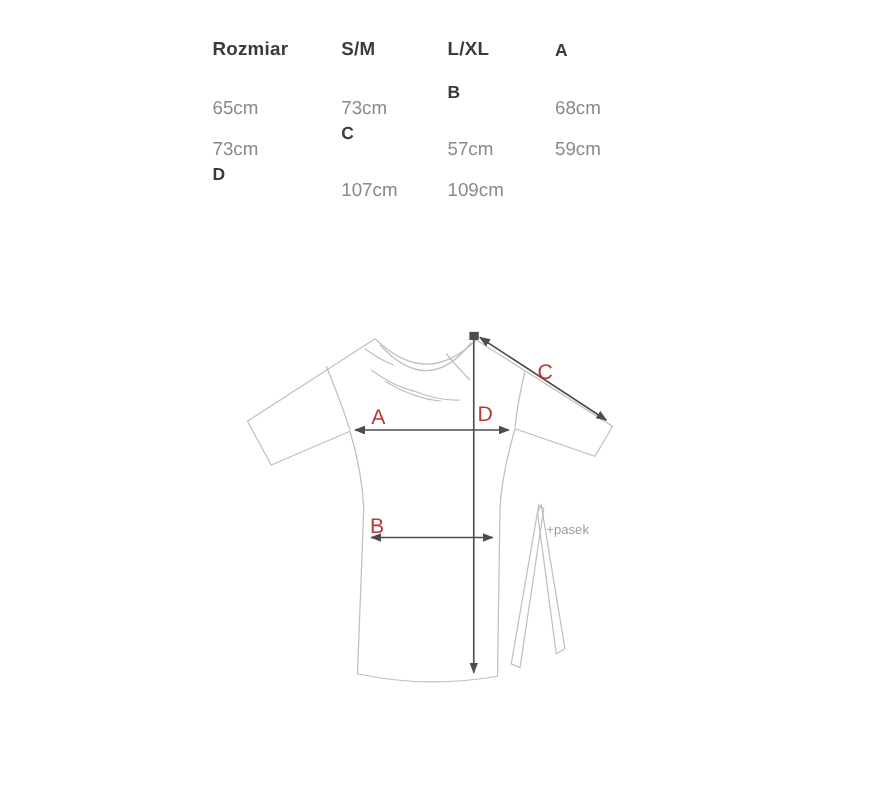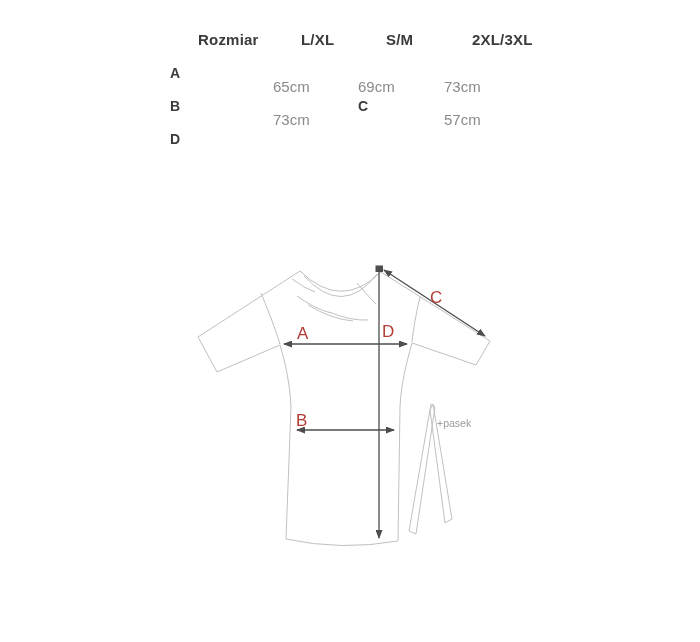--- a/index.html
+++ b/index.html
@@ -11,56 +11,58 @@
   .stage{position:relative;width:700px;height:642px;background:var(--bg);overflow:hidden;}
 
   
   .size-table{
     position:absolute;left:170px;top:23px;
     display:grid;
     grid-template-columns:103px 85px 86px 110px;
     grid-auto-rows:33px;
   }
   .size-table .cell{display:flex;align-items:center;}
-  .hdr{font-weight:bold;font-size:15px;color:var(--header-text);letter-spacing:.2px;margin-left:28px;}
+  .hdr{font-weight:bold;font-size:15px;color:var(--header-text);letter-spacing:.2px;}
   .rowlbl{font-weight:bold;font-size:14px;color:var(--header-text);}
   .val{font-size:15px;color:var(--value-text);margin-top:28px;}
 
   
   .diagram{position:absolute;left:0;top:0;}
   .gline{stroke:var(--outline-color);fill:none;stroke-width:1;}
   .gfill{fill:#ffffff;stroke:var(--outline-color);stroke-width:1;}
   .mline{stroke:var(--line-color);fill:none;stroke-width:1.3;}
   .mfill{fill:var(--line-color);}
   .rlabel{fill:var(--label-color);font-size:17px;font-family:"Liberation Sans",sans-serif;}
   .note{fill:var(--note-text);font-size:10.5px;font-family:"Liberation Sans",sans-serif;}
 </style>
 </head>
 <body>
 
 <div class="stage">
 
   <div class="size-table">
     <div class="cell hdr">Rozmiar</div>
+    <div class="cell hdr">S/M</div>
     <div class="cell hdr">L/XL</div>
-    <div class="cell hdr">S/M</div>
-    <div class="cell hdr">2XL/3XL</div>
 
     <div class="cell rowlbl">A</div>
     <div class="cell val">65cm</div>
-    <div class="cell val">69cm</div>
     <div class="cell val">73cm</div>
 
     <div class="cell rowlbl">B</div>
+    <div class="cell val">68cm</div>
     <div class="cell val">73cm</div>
 
     <div class="cell rowlbl">C</div>
     <div class="cell val">57cm</div>
+    <div class="cell val">59cm</div>
 
     <div class="cell rowlbl">D</div>
+    <div class="cell val">107cm</div>
+    <div class="cell val">109cm</div>
   </div>
 
   <svg class="diagram" width="700" height="642" viewBox="0 0 700 642">
     <defs>
       <marker id="arw" markerUnits="userSpaceOnUse" markerWidth="9" markerHeight="7" refX="8" refY="3.5" orient="auto-start-reverse">
         <path d="M0,0 L9,3.5 L0,7 Z" class="mfill" fill="#4d4d4d"></path>
       </marker>
     </defs>
 
     <path class="gfill" d="M300,271 L198,337 L217,372 L280,345

